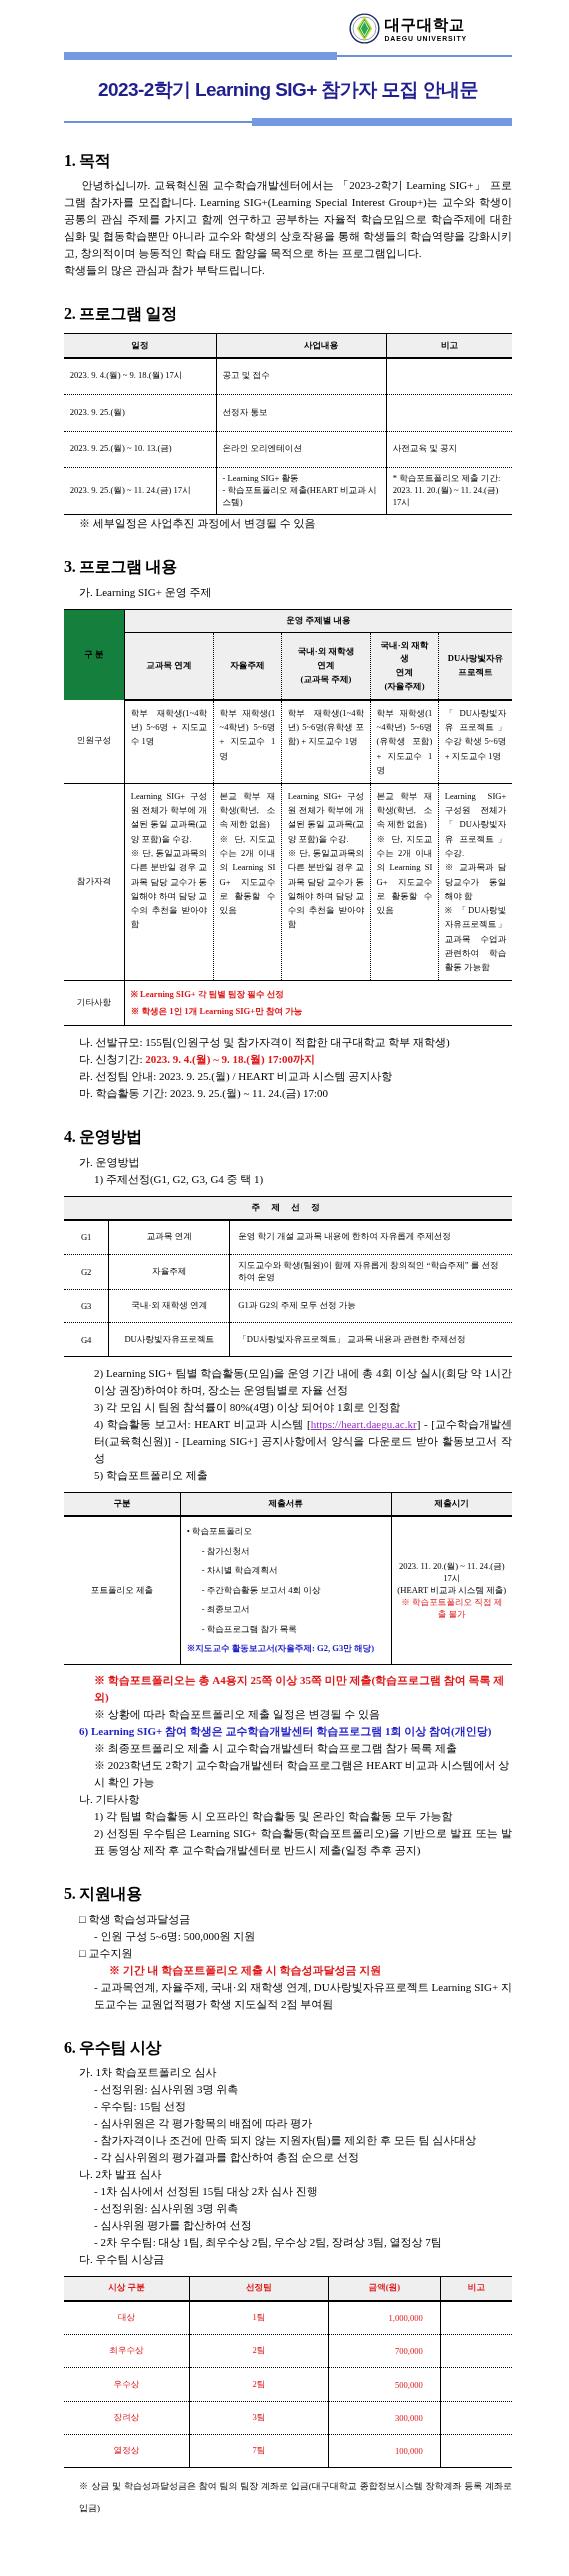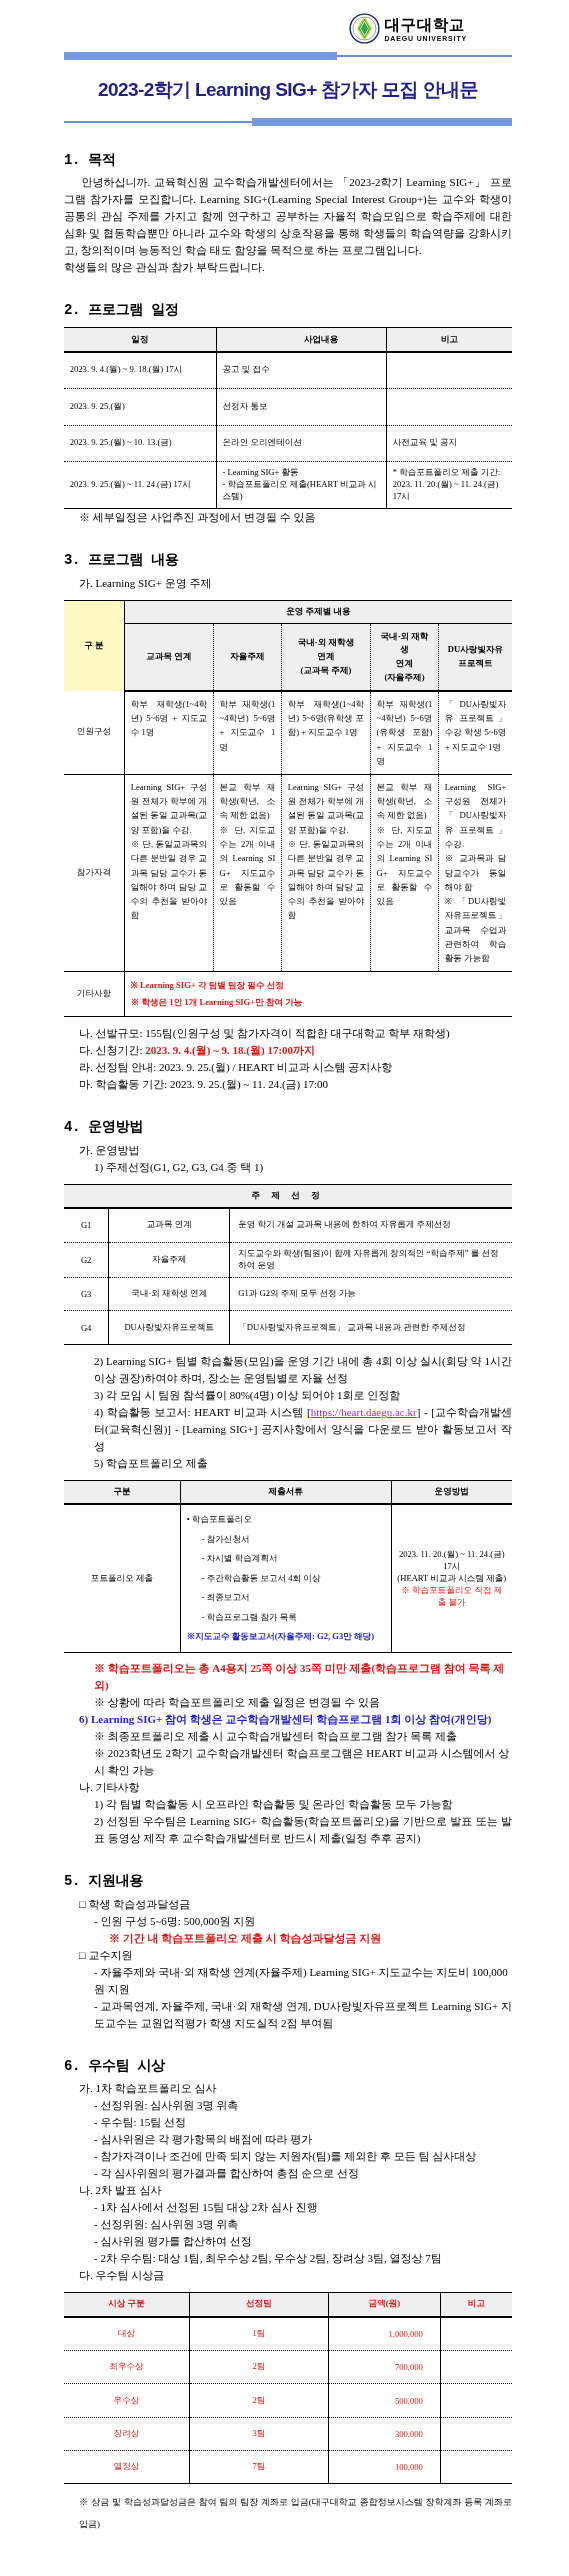--- a/index.html
+++ b/index.html
@@ -10,21 +10,21 @@
   .logo-wrap{display:flex;align-items:center;gap:4.6px;margin-right:45px;}
   .logo-txt{display:flex;flex-direction:column;line-height:1.05;}
   .logo-kr{font-family:"Liberation Sans",sans-serif;font-weight:800;font-size:15.5px;letter-spacing:0.6px;}
   .logo-en{font-family:"Liberation Sans",sans-serif;font-weight:700;font-size:6.9px;letter-spacing:0.9px;margin-top:1.7px;}
   .bar-row{display:flex;align-items:center;margin-top:5.7px;}
   .bar-thick{height:8px;background:#7499e1;}
   .bar-thin{height:1.7px;background:#6b8fd8;flex:1;}
   .w61{width:61%;} .w42{width:42%;} .grow{flex:1;}
   .doc-title{font-family:"Liberation Sans",sans-serif;font-weight:800;font-size:19px;color:#1f1f8f;text-align:center;margin:17px 0 15px 0;letter-spacing:-0.6px;}
   
-  .sec-h{font-family:Liberation Mono, monospace;font-weight:800;font-size:14px;letter-spacing:-0.3px;margin:25px 0 5.7px 0;}
+  .sec-h{font-family:Liberation Serif, serif;font-weight:800;font-size:16px;letter-spacing:-0.3px;margin:25px 0 5.7px 0;}
   .line{font-size:11px;line-height:17px;}
   .just{text-align:justify;word-break:break-all;}
   .ind1{padding-left:15px;} .ind2{padding-left:30px;} .ind3{padding-left:45px;}
   .red{color:#e01616;} .redb{color:#e01616;font-weight:bold;}
   .blueb{color:#2424cc;font-weight:bold;}
   .para{margin:5.7px 0 0 0;}
   .p-indent{text-indent:1.6em;}
   a.doclink{text-decoration:underline;}
   .lk-purple{color:#9b30c9;}
   
@@ -132,21 +132,21 @@
       </tr>
     </tbody>
   </table>
   <div class="line ind1">※ 세부일정은 사업추진 과정에서 변경될 수 있음</div>
 
   <div class="sec-h">3. 프로그램 내용</div>
   <div class="line ind1">가. Learning SIG+ 운영 주제</div>
   <table class="tbl t-theme">
     <thead>
       <tr>
-        <th class="lab" rowspan="2" style="background:#fef9c3;">구 분</th>
+        <th class="lab" rowspan="2" style="background:#15803d;">구 분</th>
         <th class="group-h bl" colspan="5">운영 주제별 내용</th>
       </tr>
       <tr>
         <th class="col-h dbl bl pre">교과목 연계</th>
         <th class="col-h dbl bld pre">자율주제</th>
         <th class="col-h dbl bld pre">국내·외 재학생
 연계
 (교과목 주제)</th>
         <th class="col-h dbl bld pre">국내·외 재학생
 연계
@@ -230,21 +230,21 @@
   <div class="line ind2">3) 각 모임 시 팀원 참석률이 80%(4명) 이상 되어야 1회로 인정함</div>
   <div class="line ind2 just">
     <span>4) 학습활동 보고서: HEART 비교과 시스템 [</span><a class="doclink lk-purple" href="#">https://heart.daegu.ac.kr</a><span>] - [교수학습개발센터(교육혁신원)] - [Learning SIG+] 공지사항에서 양식을 다운로드 받아 활동보고서 작성</span>
   </div>
   <div class="line ind2">5) 학습포트폴리오 제출</div>
   <table class="tbl t-submit">
     <thead>
       <tr>
         <th class="c1 dbl">구분</th>
         <th class="c2 dbl bl">제출서류</th>
-        <th class="c3 dbl bl">운영방법</th>
+        <th class="c3 dbl bl">제출시기</th>
       </tr>
     </thead>
     <tbody>
       <tr>
         <td class="c1">포트폴리오 제출</td>
         <td class="c2 bl doc-list">
           <div>• 학습포트폴리오</div>
           <div class="ind1">- 참가신청서</div>
           <div class="ind1">- 차시별 학습계획서</div>
           <div class="ind1">- 주간학습활동 보고서 4회 이상</div>
@@ -265,23 +265,22 @@
   <div class="line ind1 blueb">6) Learning SIG+ 참여 학생은 교수학습개발센터 학습프로그램 1회 이상 참여(개인당)</div>
   <div class="line ind2">※ 최종포트폴리오 제출 시 교수학습개발센터 학습프로그램 참가 목록 제출</div>
   <div class="line ind2">※ 2023학년도 2학기 교수학습개발센터 학습프로그램은 HEART 비교과 시스템에서 상시 확인 가능</div>
   <div class="line ind1">나. 기타사항</div>
   <div class="line ind2">1) 각 팀별 학습활동 시 오프라인 학습활동 및 온라인 학습활동 모두 가능함</div>
   <div class="line ind2 just">2) 선정된 우수팀은 Learning SIG+ 학습활동(학습포트폴리오)을 기반으로 발표 또는 발표 동영상 제작 후 교수학습개발센터로 반드시 제출(일정 추후 공지)</div>
 
   <div class="sec-h">5. 지원내용</div>
   <div class="line ind1">□ 학생 학습성과달성금</div>
   <div class="line ind2">- 인원 구성 5~6명: 500,000원 지원</div>
+  <div class="line ind1">□ 교수지원</div>
   <div class="line ind3 redb">※ 기간 내 학습포트폴리오 제출 시 학습성과달성금 지원</div>
-  <div class="line ind1">□ 교수지원</div>
-  <div class="line ind2">- 자율주제와 국내·외 재학생 연계(자율주제) Learning SIG+ 지도교수는 지도비 100,000원 지원</div>
   <div class="line ind2 just">- 교과목연계, 자율주제, 국내·외 재학생 연계, DU사랑빛자유프로젝트 Learning SIG+ 지도교수는 교원업적평가 학생 지도실적 2점 부여됨</div>
 
   <div class="sec-h">6. 우수팀 시상</div>
   <div class="line ind1">가. 1차 학습포트폴리오 심사</div>
   <div class="line ind2">- 선정위원: 심사위원 3명 위촉</div>
   <div class="line ind2">- 우수팀: 15팀 선정</div>
   <div class="line ind2">- 심사위원은 각 평가항목의 배점에 따라 평가</div>
   <div class="line ind2">- 참가자격이나 조건에 만족 되지 않는 지원자(팀)를 제외한 후 모든 팀 심사대상</div>
   <div class="line ind2">- 각 심사위원의 평가결과를 합산하여 총점 순으로 선정</div>
   <div class="line ind1">나. 2차 발표 심사</div>

